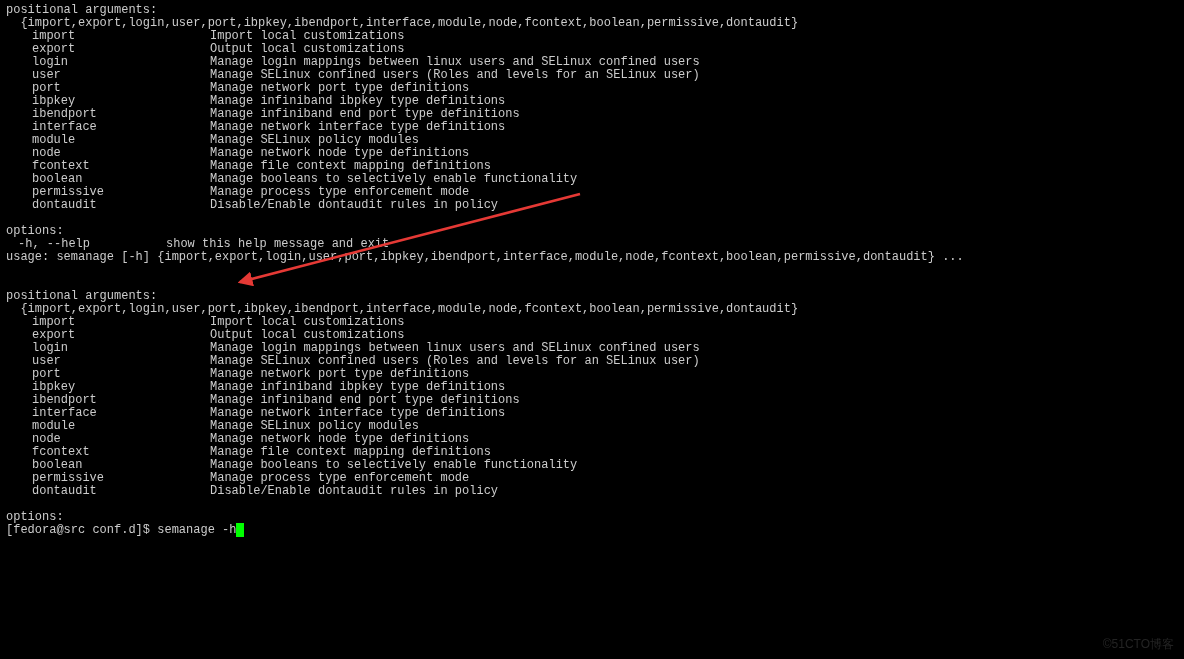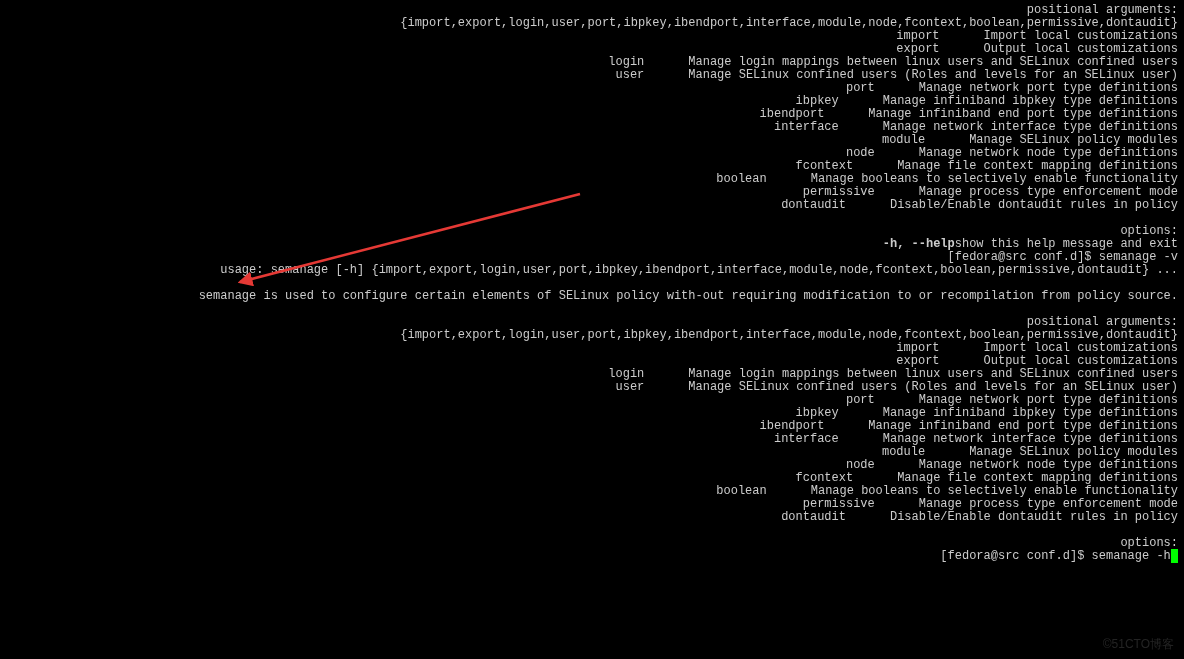--- a/index.html
+++ b/index.html
@@ -8,24 +8,24 @@
     color: #ccc;
     font-family: "Consolas", "Courier New", monospace;
     font-size: 12px;
     line-height: 13px;
     width: 1184px;
     height: 659px;
     overflow: hidden;
     position: relative;
     padding: 4px 6px;
   }
-  .line { white-space: pre; text-align: right; }
+  .line { white-space: pre; }
   .sub-label { display: inline-block; min-width: 160px; padding-left: 26px; }
   .sub-desc { padding-left: 0; margin-left: 44px; }
-  .options-row .label { display: inline-block; min-width: 160px; padding-left: 12px; font-weight: bold; }
+  .options-row .label { display: inline-block; min-width: 160px; padding-left: 12px; }
   .error { color: #ccc; }
   .cursor { background: #0f0; color: #000; }
   .watermark {
     position: absolute;
     right: 10px;
     bottom: 8px;
     font-size: 12px;
     color: #666;
     opacity: 0.35;
     font-family: sans-serif;
@@ -55,25 +55,23 @@
       <div class="line"><span class="sub-label">node</span><span class="sub-desc">Manage network node type definitions</span></div>
       <div class="line"><span class="sub-label">fcontext</span><span class="sub-desc">Manage file context mapping definitions</span></div>
       <div class="line"><span class="sub-label">boolean</span><span class="sub-desc">Manage booleans to selectively enable functionality</span></div>
       <div class="line"><span class="sub-label">permissive</span><span class="sub-desc">Manage process type enforcement mode</span></div>
       <div class="line"><span class="sub-label">dontaudit</span><span class="sub-desc">Disable/Enable dontaudit rules in policy</span></div>
     </div>
   <div class="line">&nbsp;</div>
   <div class="line">options:</div>
   <div class="line options-row"><span class="label">-h, --help</span><span>show this help message and exit</span></div>
 
-  <div class="line"><span>[fedora@src conf.d]$ </span><span>semanage -v</span></div>
 
   <div class="line">usage: semanage [-h] {import,export,login,user,port,ibpkey,ibendport,interface,module,node,fcontext,boolean,permissive,dontaudit} ...</div>
   <div class="line">&nbsp;</div>
-  <div class="line">semanage is used to configure certain elements of SELinux policy with-out requiring modification to or recompilation from policy source.</div>
   <div class="line">&nbsp;</div>
 
   <div class="line">positional arguments:</div>
   <div class="line">  {import,export,login,user,port,ibpkey,ibendport,interface,module,node,fcontext,boolean,permissive,dontaudit}</div>
   <div id="subs2">
       <div class="line"><span class="sub-label">import</span><span class="sub-desc">Import local customizations</span></div>
       <div class="line"><span class="sub-label">export</span><span class="sub-desc">Output local customizations</span></div>
       <div class="line"><span class="sub-label">login</span><span class="sub-desc">Manage login mappings between linux users and SELinux confined users</span></div>
       <div class="line"><span class="sub-label">user</span><span class="sub-desc">Manage SELinux confined users (Roles and levels for an SELinux user)</span></div>
       <div class="line"><span class="sub-label">port</span><span class="sub-desc">Manage network port type definitions</span></div>

